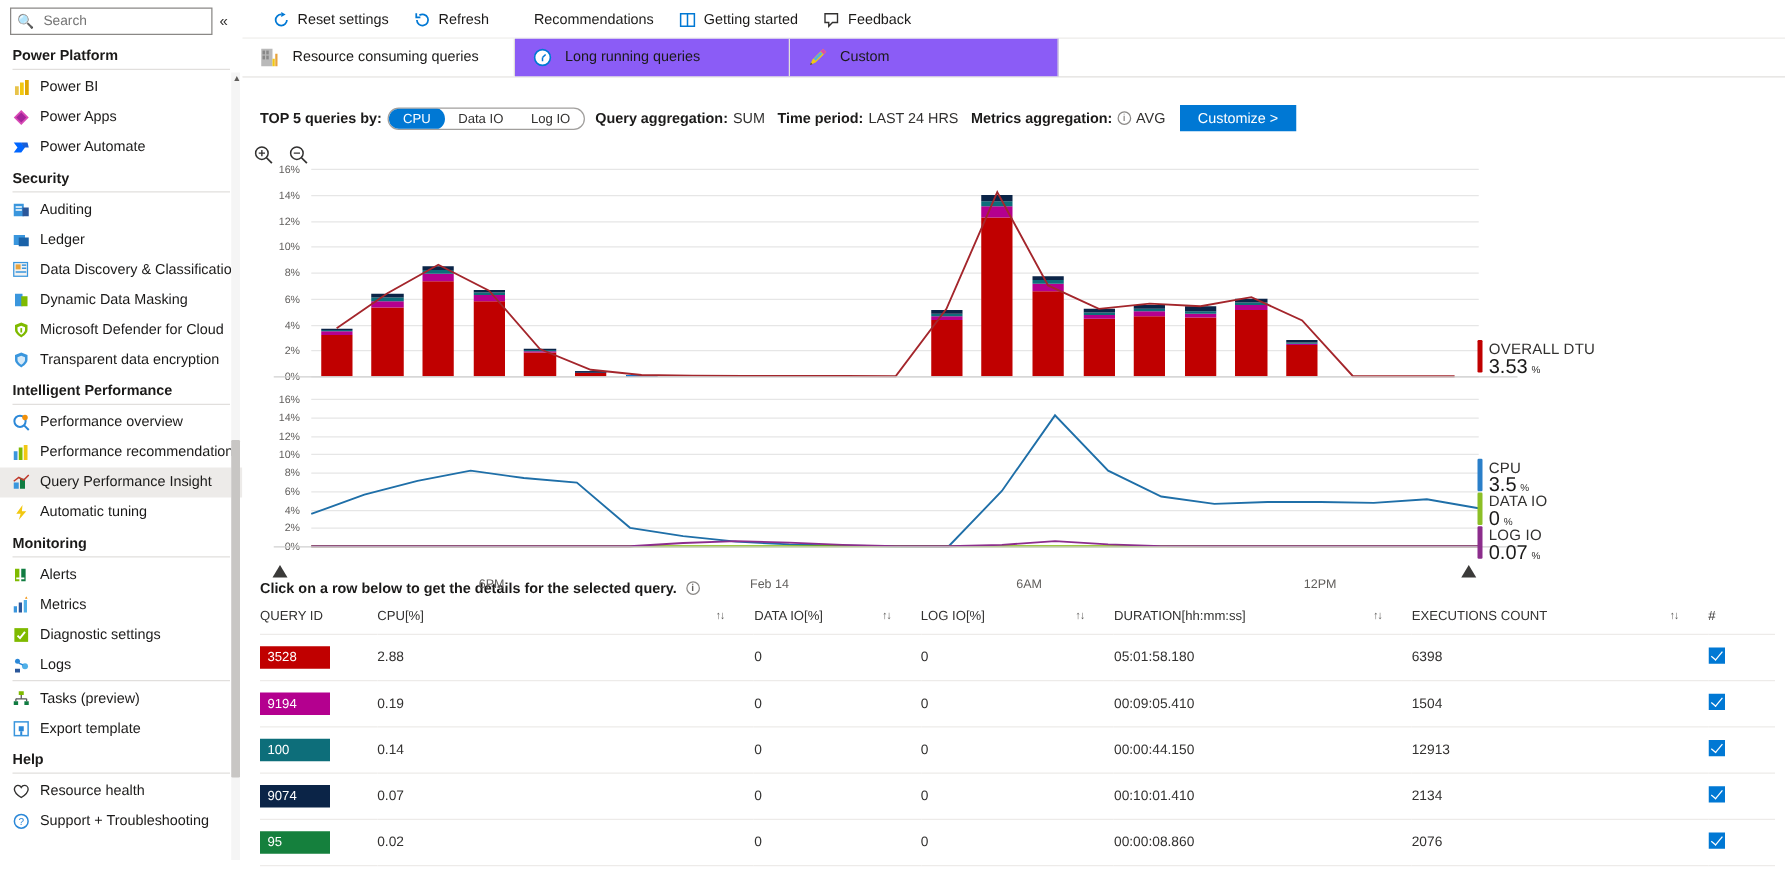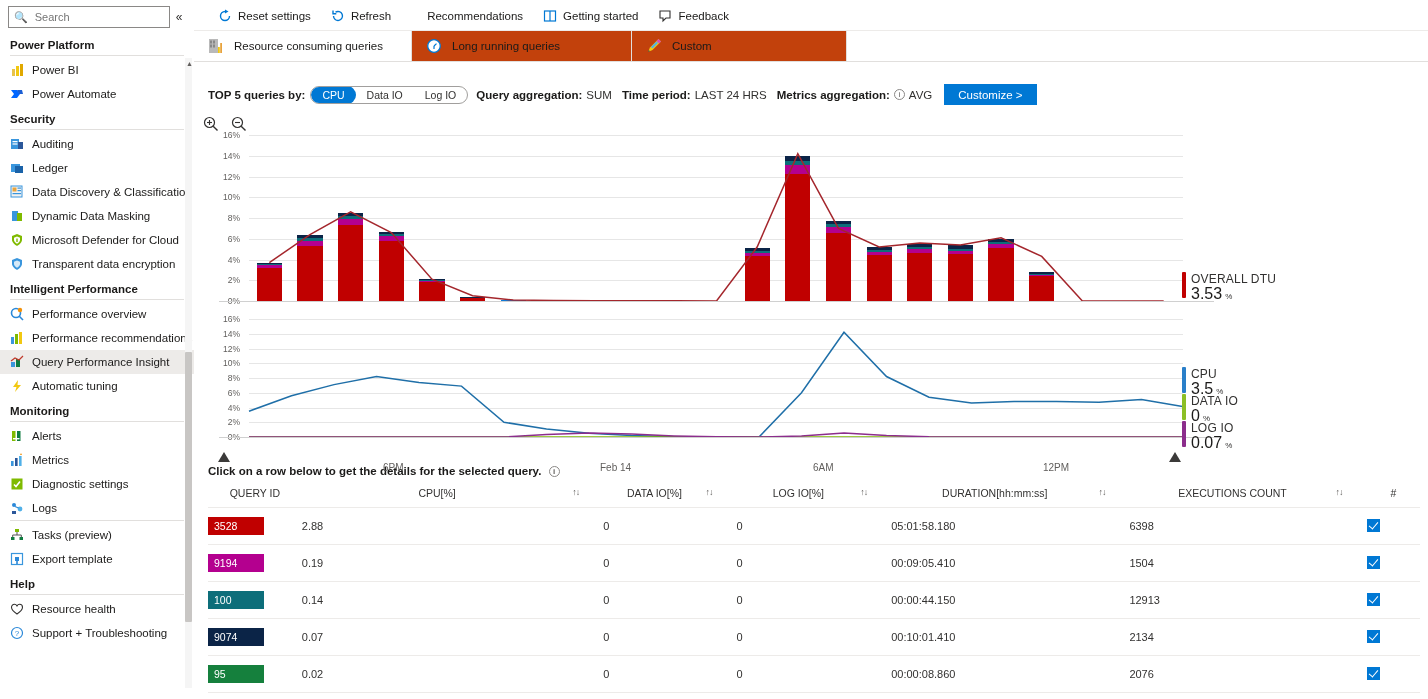--- a/index.html
+++ b/index.html
@@ -68,21 +68,21 @@
   .cmd .ic { width:14px; height:14px; display:inline-block; position:relative; }
   .cmd-gap { width:16px; }
 
   
   .tabs { display:flex; height:31px; border-bottom:1px solid #e1dfdd; }
   .tab {
     display:flex; align-items:center; gap:10px; padding:0 22px 0 14px;
     font-size:11.5px; color:#1b1a19; cursor:pointer; white-space:nowrap;
     border-right:1px solid #e1dfdd;
   }
-  .tab.inactive { background:#c2410c; }
+  .tab.inactive { background:#8b5cf6; }
   .tab.active { background:#fff; }
   .tab .tic { width:16px; height:16px; position:relative; flex:none; }
 
   
   .filterbar {
     display:flex; align-items:center; gap:0px; padding:22px 0 0 14px;
     font-size:11.5px; white-space:nowrap;
   }
   .fb-label { font-weight:bold; }
   .fb-val { color:#323130; }
@@ -131,21 +131,21 @@
   .lg-name { font-size:12px; color:#323130; letter-spacing:.2px; }
   .lg-val { font-size:16px; color:#1b1a19; line-height:16px; }
   .lg-pct { font-size:8px; color:#323130; }
 
   
   .table-note {
     margin:6px 0 0 14px; font-size:11.5px; font-weight:bold; color:#1b1a19;
   }
   table.qtbl { width:1212px; margin-left:14px; border-collapse:collapse; font-size:11px; }
   table.qtbl th {
-    text-align:center; font-weight:normal; color:#323130; font-size:10.5px;
+    text-align:left; font-weight:normal; color:#323130; font-size:10.5px;
     padding:10px 0 8px 0; border-bottom:1px solid #edebe9; vertical-align:bottom;
   }
   table.qtbl td { padding:9px 0; border-bottom:1px solid #edebe9; color:#323130; }
   .qid {
     display:inline-block; min-width:56px; padding:3px 6px; color:#fff;
     font-size:10.5px; text-align:left;
   }
   .sorter { font-size:9px; color:#605e5c; cursor:pointer; letter-spacing:-1px; }
   .chk {
     width:13px; height:13px; background:#0078d4; position:relative;
@@ -171,20 +171,27 @@
     <div id="nav-host">
         <div class="nav-group-title">Power Platform</div>
         <div class="nav-sep"></div>
         <div class="nav-item">
           <span class="nav-ic"><svg width="14" height="14" viewBox="0 0 14 14">
               <rect x="2" y="6" width="3" height="7" fill="#e8c34a"></rect>
               <rect x="6" y="3" width="3" height="10" fill="#f2c811"></rect>
               <rect x="10" y="1" width="3" height="12" fill="#e0a800"></rect>
             </svg></span>
           <span>Power BI</span>
+        </div>
+        <div class="nav-item">
+          <span class="nav-ic"><svg width="14" height="14" viewBox="0 0 14 14">
+              <polygon points="7,1 13,7 7,13 1,7" fill="#d84ab5"></polygon>
+              <polygon points="7,3 11,7 7,11 3,7" fill="#a5249b"></polygon>
+            </svg></span>
+          <span>Power Apps</span>
         </div>
         <div class="nav-item">
           <span class="nav-ic"><svg width="14" height="14" viewBox="0 0 14 14">
               <polygon points="1,3 7,3 10,7 7,11 1,11 4,7" fill="#0066ff"></polygon>
               <polygon points="7,3 12,3 13,7 9,7" fill="#1b5fd4"></polygon>
             </svg></span>
           <span>Power Automate</span>
         </div>
         <div class="nav-group-title">Security</div>
         <div class="nav-sep"></div>

